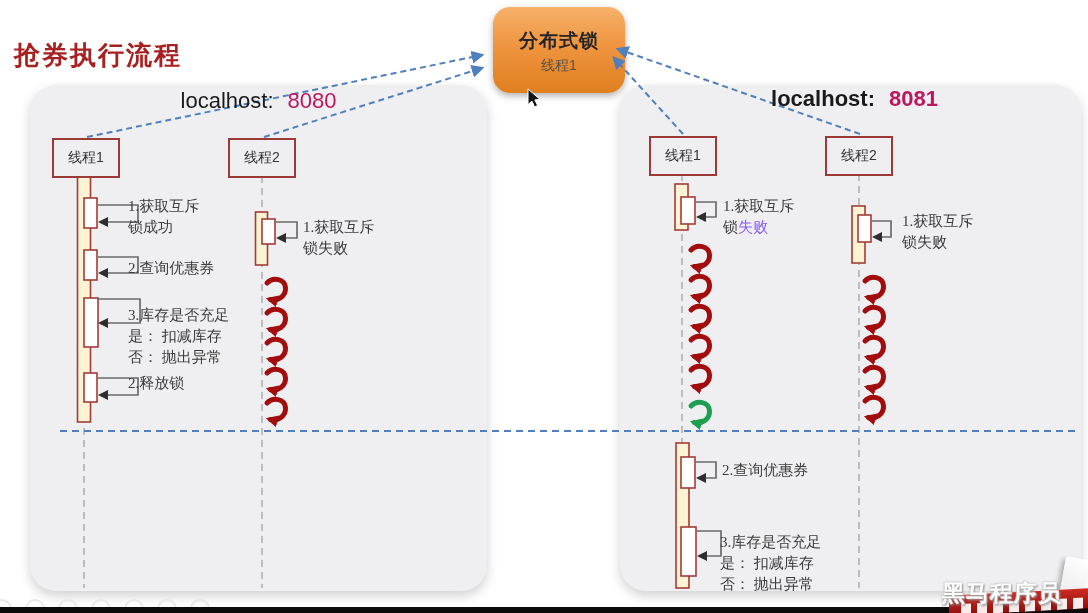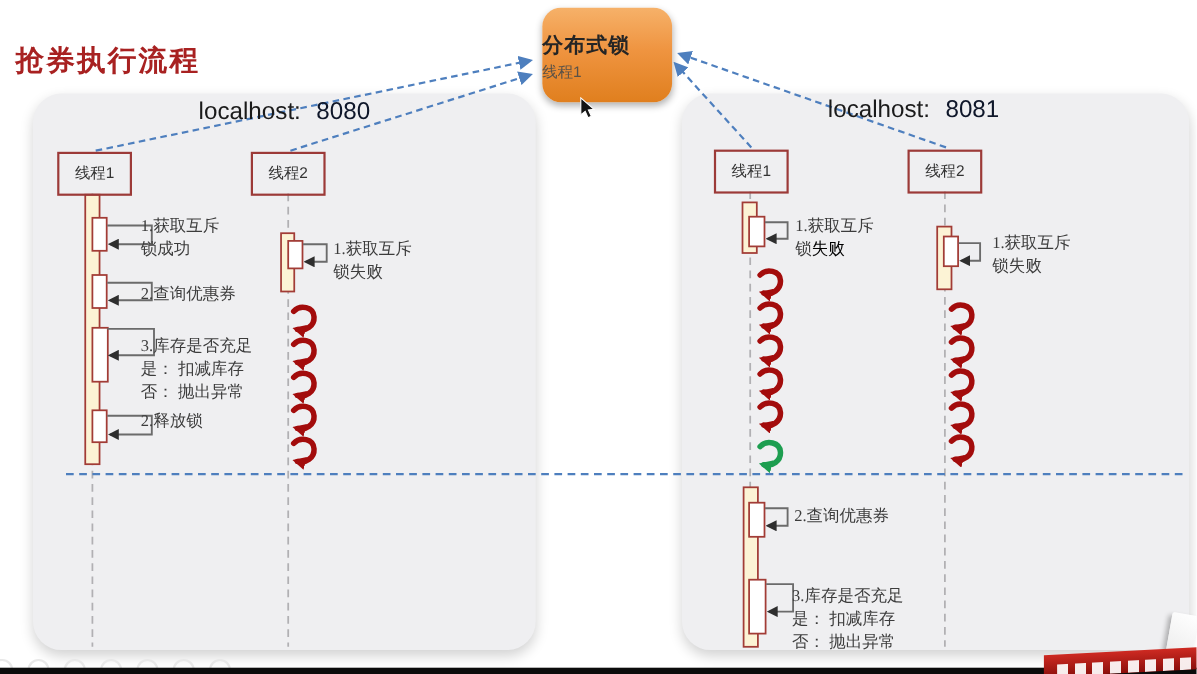--- a/index.html
+++ b/index.html
@@ -5,37 +5,37 @@
   html,body{margin:0;padding:0;background:#fff;}
   .stage{position:relative;width:1088px;height:613px;background:#ffffff;overflow:hidden;
          font-family:"Liberation Sans","DejaVu Sans",sans-serif;}
   .page-title{position:absolute;left:14px;top:28px;font-size:26px;font-weight:bold;
               color:#a82121;letter-spacing:2px;z-index:4;margin-top:10px;}
   .panel{position:absolute;background:#efeff1;border-radius:26px;
          box-shadow:0 5px 12px rgba(0,0,0,.18);z-index:1;}
   .panel-left{left:30px;top:85px;width:457px;height:506px;}
   .panel-right{left:620px;top:85px;width:461px;height:506px;}
   .host{position:absolute;z-index:4;font-size:22px;color:#1a1a1a;text-align:center;white-space:nowrap;}
-  .host .port{color:#0f172a;margin-left:14px;}
+  .host .port{color:#be185d;margin-left:14px;}
   .host-left{left:30px;top:88px;width:457px;}
-  .host-right{left:600px;top:86px;width:461px;}
+  .host-right{left:624px;top:86px;width:461px;font-weight:bold;}
   .thread-box{position:absolute;border:2px solid #9c3a38;display:flex;align-items:center;
               justify-content:center;font-size:14px;color:#333;z-index:4;}
   .tb-l1{left:52px;top:138px;width:64px;height:36px;}
   .tb-l2{left:228px;top:138px;width:64px;height:36px;}
   .tb-r1{left:649px;top:136px;width:64px;height:36px;}
   .tb-r2{left:825px;top:136px;width:64px;height:36px;}
-  .lock-node{position:absolute;left:493px;top:7px;width:118px;height:86px;border-radius:17px;
+  .lock-node{position:absolute;left:493px;top:7px;width:132px;height:86px;border-radius:17px;
              background:linear-gradient(180deg,#f6b169 0%,#ef9440 45%,#e07f1e 100%);
-             box-shadow:0 3px 7px rgba(0,0,0,.3);z-index:2;}
+             box-shadow:0 3px 7px rgba(0,0,0,.3);text-align:center;z-index:2;}
   .lock-title{margin-top:21px;font-size:19px;font-weight:bold;color:#252525;letter-spacing:1px;}
   .lock-subtitle{margin-top:3px;font-size:14px;color:#5a5248;}
   svg.diagram{position:absolute;left:0;top:0;z-index:3;}
   .step-label{position:absolute;z-index:4;font-size:15px;color:#3c3c3c;line-height:21px;white-space:nowrap;font-family:Liberation Serif, serif;}
-  .step-label .red{color:#000000;}
+  .step-label .red{color:#8b5cf6;}
   .cursor{position:absolute;left:527px;top:88px;z-index:6;}
   .watermark-text{position:absolute;left:942px;top:578px;width:146px;font-size:23px;font-weight:bold;
                   color:#fdfdfd;z-index:6;letter-spacing:1px;white-space:nowrap;
                   text-shadow:1px 1px 2px #9a9a9a,-1px -1px 1px #d4d4d4,0 2px 3px rgba(120,120,120,.55);}
   .page-curl{position:absolute;left:1062px;top:558px;width:24px;height:46px;border-radius:2px;
              background:linear-gradient(200deg,#ffffff,#e9e9e9);transform:rotate(10deg);
              box-shadow:-3px 3px 5px rgba(0,0,0,.28);z-index:4;}
   .ribbon{position:absolute;left:949px;top:592px;width:139px;height:20px;z-index:5;overflow:hidden;
           background:linear-gradient(180deg,#ce2a22,#8c0f0c);transform:skewY(-3deg);}
   .ribbon-glyphs{margin:9px 4px 0 12px;height:11px;
@@ -220,18 +220,19 @@
   <div class="step-label" style="left:902px;top:211px">
     <div>1.获取互斥</div>
     <div>锁失败</div>
   </div>
 
   <svg class="cursor" width="18" height="22">
     <path d="M1,1 L1,16.5 L5,13.2 L7.6,19 L10.6,17.6 L7.9,11.9 L13,11.4 Z" fill="#141414" stroke="#ffffff" stroke-width="1"></path>
   </svg>
 
   <div class="page-curl"></div>
+  <div class="watermark-text">黑马程序员</div>
   <div class="bottom-bar"></div>
   <div class="ribbon">
     <div class="ribbon-glyphs"></div>
   </div>
 
 </div>
 
 </body></html>

